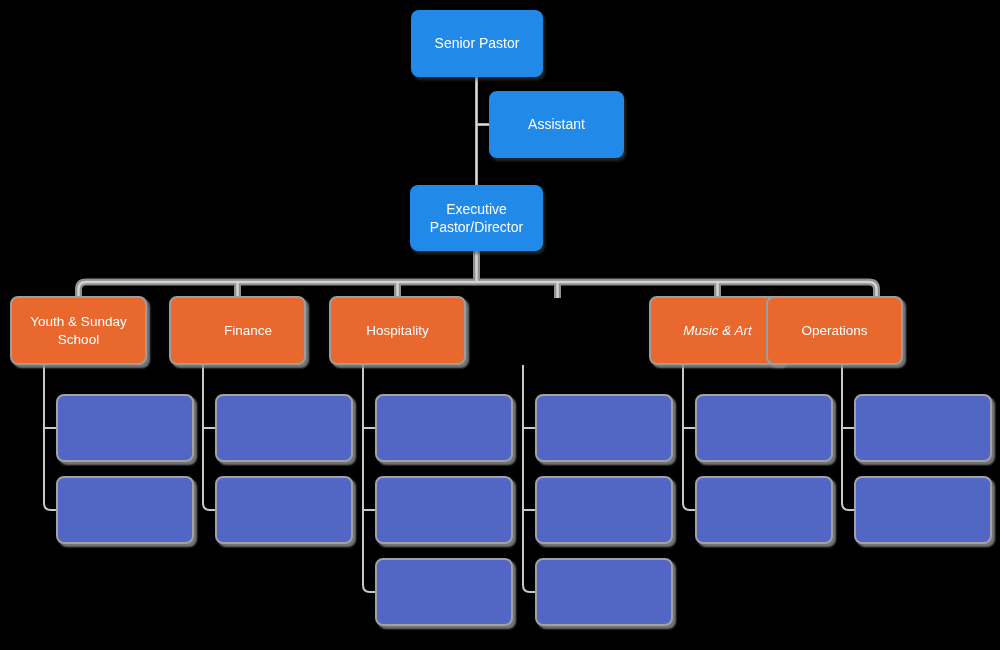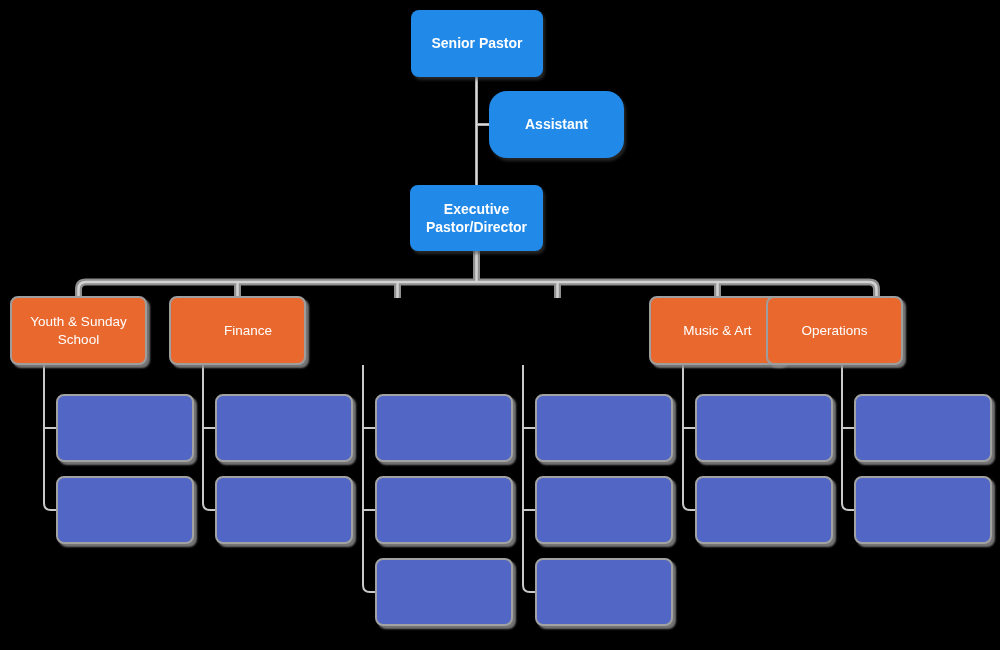--- a/index.html
+++ b/index.html
@@ -25,21 +25,20 @@
     text-align: center;
     color: #ffffff;
     border-radius: 8px;
     line-height: 1.3;
   }
   .node-blue {
     background: #2189E8;
     font-size: 14px;
     padding: 0 8px;
     box-shadow: 2px 3px 3px rgba(70,70,70,0.55);
-    font-weight: bold;
   }
   .node-dept {
     background: #E9682E;
     border: 2px solid #9E9E9E;
     font-size: 13.5px;
     padding: 0 6px;
     box-shadow: 3px 3px 2px rgba(138,138,138,0.85);
     width: 137px; height: 69px; top: 296px;
   }
   .node-sub {
@@ -81,27 +80,28 @@
       <path d="M203 365 L203 503 Q203 510 210 510 L215 510 M203 428 L215 428"></path>
       <path d="M363 365 L363 585 Q363 592 370 592 L375 592 M363 428 L375 428 M363 510 L375 510"></path>
       <path d="M523 365 L523 585 Q523 592 530 592 L535 592 M523 428 L535 428 M523 510 L535 510"></path>
       <path d="M683 365 L683 503 Q683 510 690 510 L695 510 M683 428 L695 428"></path>
       <path d="M842 365 L842 503 Q842 510 849 510 L854 510 M842 428 L854 428"></path>
     </g>
   </svg>
 
   <div class="node node-blue" style="left:411px; top:10px; width:132px; height:67px;">Senior Pastor</div>
 
-  <div class="node node-blue" style="left:489px; top:91px; width:135px; height:67px;border-radius:18px;">Assistant</div>
+  <div class="node node-blue" style="left:489px; top:91px; width:135px; height:67px;">Assistant</div>
 
   <div class="node node-dept" style="left:10px;">Youth &amp; Sunday School</div>
 
   <div class="node node-blue" style="left:410px; top:185px; width:133px; height:66px;">Executive Pastor/Director</div>
   <div class="node node-dept" style="left:169px;padding-left:27px;">Finance</div>
-  <div class="node node-dept" style="left:649px;">Music &amp; Art</div>
+  <div class="node node-dept" style="left:329px;">Hospitality</div>
+  <div class="node node-dept" style="left:649px;font-style:italic;">Music &amp; Art</div>
   <div class="node node-dept" style="left:766px;">Operations</div>
 
   <div class="node node-sub" style="left:56px;  top:394px;"></div>
   <div class="node node-sub" style="left:56px;  top:476px;"></div>
 
   <div class="node node-sub" style="left:215px; top:394px;"></div>
   <div class="node node-sub" style="left:215px; top:476px;"></div>
 
   <div class="node node-sub" style="left:375px; top:394px;"></div>
   <div class="node node-sub" style="left:375px; top:476px;"></div>

